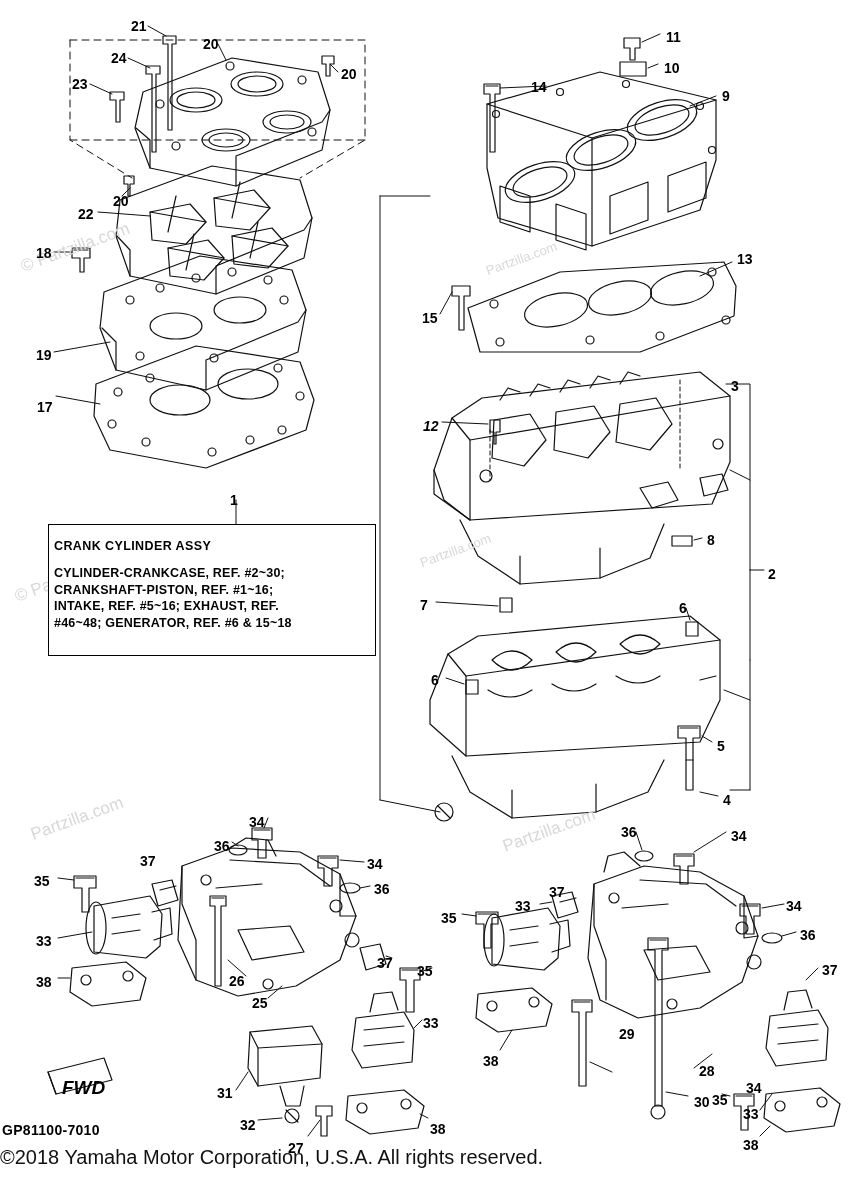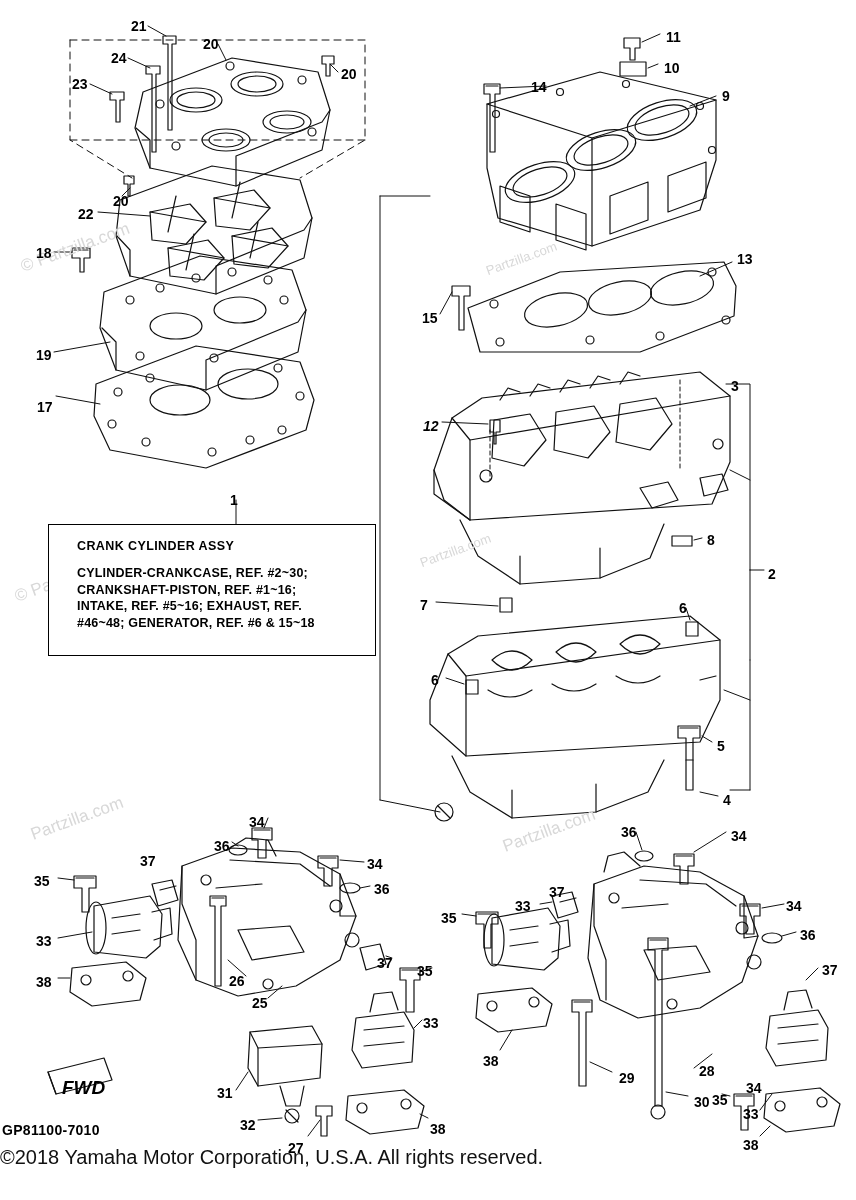--- a/index.html
+++ b/index.html
@@ -43,21 +43,21 @@
   }
   .legend-box {
     position: absolute;
     left: 48px;
     top: 524px;
     width: 328px;
     height: 132px;
     border: 1.5px solid #000;
     background: #fff;
     box-sizing: border-box;
-    padding: 12px 12px 8px 24px;
+    padding: 12px 12px 8px 1px;
   }
   .legend-title {
     font-size: 12.5px;
     font-weight: bold;
     letter-spacing: 0.4px;
     margin: 2px 0 12px 4px;
   }
   .legend-line {
     font-size: 12.5px;
     font-weight: bold;
@@ -534,21 +534,21 @@
         <div class="callout" style="left: 252px; top: 995px;">25</div>
         <div class="callout" style="left: 377px; top: 955px;">37</div>
         <div class="callout" style="left: 417px; top: 963px;">35</div>
         <div class="callout" style="left: 822px; top: 962px;">37</div>
         <div class="callout" style="left: 423px; top: 1015px;">33</div>
         <div class="callout" style="left: 483px; top: 1053px;">38</div>
         <div class="callout" style="left: 699px; top: 1063px;">28</div>
         <div class="callout" style="left: 712px; top: 1092px;">35</div>
         <div class="callout" style="left: 746px; top: 1080px;">34</div>
         <div class="callout" style="left: 217px; top: 1085px;">31</div>
-        <div class="callout" style="left: 619px; top: 1070px; text-align: center;">29</div>
+        <div class="callout" style="left: 619px; top: 1026px; text-align: center;">29</div>
         <div class="callout" style="left: 694px; top: 1094px;">30</div>
         <div class="callout" style="left: 240px; top: 1117px;">32</div>
         <div class="callout" style="left: 288px; top: 1140px;">27</div>
         <div class="callout" style="left: 430px; top: 1121px;">38</div>
         <div class="callout" style="left: 743px; top: 1106px;">33</div>
         <div class="callout" style="left: 743px; top: 1137px;">38</div>
       </div>
   </div>
 
   <div class="partnum">GP81100-7010</div>

